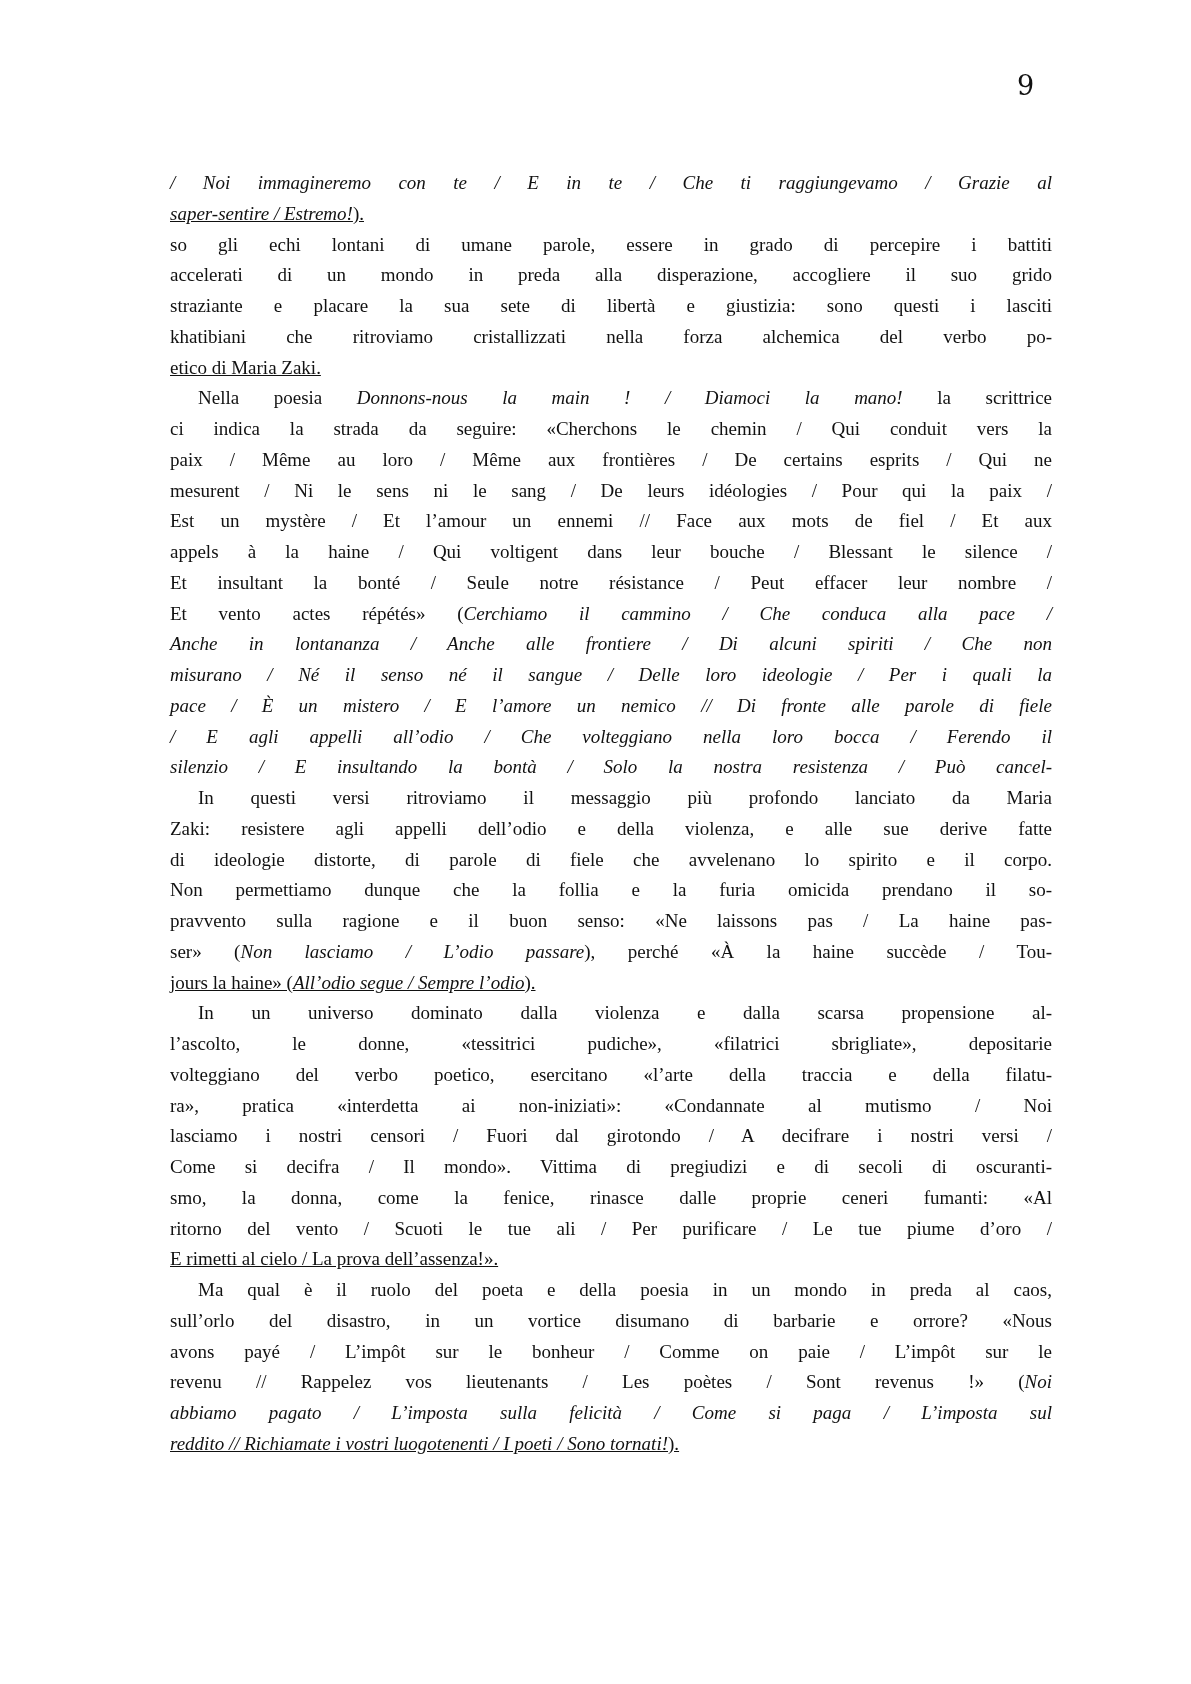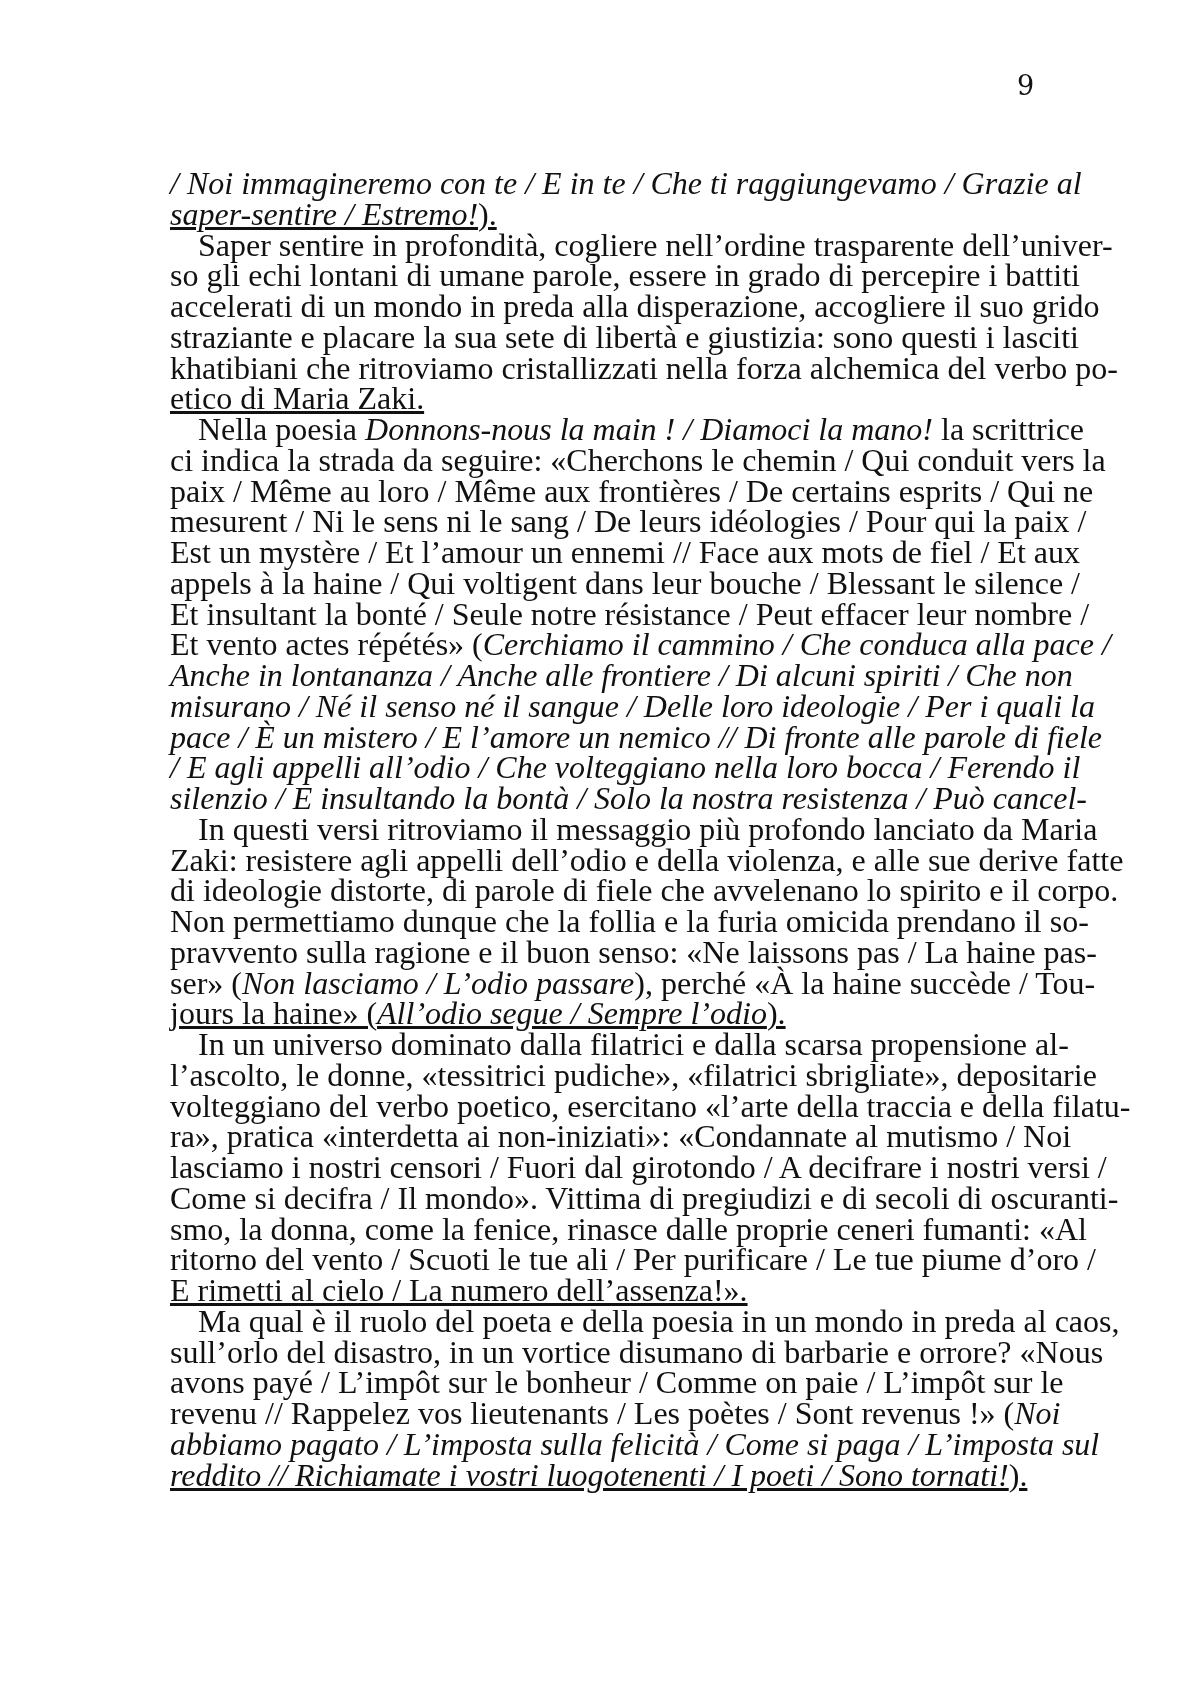--- a/index.html
+++ b/index.html
@@ -5,42 +5,41 @@
   html, body { margin: 0; padding: 0; background: #ffffff; }
   body { width: 1191px; height: 1684px; position: relative; overflow: hidden; }
   .page-number {
     position: absolute; left: 1017px; top: 70px;
     font-family: "DejaVu Serif", "Liberation Serif", serif;
     font-size: 27px; color: #111;
   }
   .text-body {
     position: absolute; left: 170px; top: 168px; width: 882px;
     font-family: "Liberation Serif", "DejaVu Serif", serif;
-    font-size: 32px; color: #111;
+    font-size: 19px; color: #111;
   }
   .line {
     display: block; height: 30.75px; line-height: 30.75px;
     text-align: justify; text-align-last: justify; white-space: nowrap;
   }
   .line.last { text-align-last: left; text-decoration: underline; }
   .line.indent { text-indent: 28px; }
   .i { font-style: italic; }
 </style>
 </head>
 <body>
 
 <div class="page-number">9</div>
 
 <div class="text-body" id="text-body">
     <div>
       <div class="line"><span class="i">/ Noi immagineremo con te / E in te / Che ti raggiungevamo / Grazie al</span></div>
       <div class="line last"><span class="i">saper-sentire / Estremo!</span><span class="">).</span></div>
     </div>
     <div>
-      <div class="line indent"><span class="">Saper sentire in profondità, cogliere nell’ordine trasparente dell’univer-</span></div>
       <div class="line"><span class="">so gli echi lontani di umane parole, essere in grado di percepire i battiti</span></div>
       <div class="line"><span class="">accelerati di un mondo in preda alla disperazione, accogliere il suo grido</span></div>
       <div class="line"><span class="">straziante e placare la sua sete di libertà e giustizia: sono questi i lasciti</span></div>
       <div class="line"><span class="">khatibiani che ritroviamo cristallizzati nella forza alchemica del verbo po-</span></div>
       <div class="line last"><span class="">etico di Maria Zaki.</span></div>
     </div>
     <div>
       <div class="line indent"><span class="">Nella poesia </span><span class="i">Donnons-nous la main ! / Diamoci la mano!</span><span class=""> la scrittrice</span></div>
       <div class="line"><span class="">ci indica la strada da seguire: «Cherchons le chemin / Qui conduit vers la</span></div>
       <div class="line"><span class="">paix / Même au loro / Même aux frontières / De certains esprits / Qui ne</span></div>
@@ -58,29 +57,29 @@
     <div>
       <div class="line indent"><span class="">In questi versi ritroviamo il messaggio più profondo lanciato da Maria</span></div>
       <div class="line"><span class="">Zaki: resistere agli appelli dell’odio e della violenza, e alle sue derive fatte</span></div>
       <div class="line"><span class="">di ideologie distorte, di parole di fiele che avvelenano lo spirito e il corpo.</span></div>
       <div class="line"><span class="">Non permettiamo dunque che la follia e la furia omicida prendano il so-</span></div>
       <div class="line"><span class="">pravvento sulla ragione e il buon senso: «Ne laissons pas / La haine pas-</span></div>
       <div class="line"><span class="">ser» (</span><span class="i">Non lasciamo / L’odio passare</span><span class="">), perché «À la haine succède / Tou-</span></div>
       <div class="line last"><span class="">jours la haine» (</span><span class="i">All’odio segue / Sempre l’odio</span><span class="">).</span></div>
     </div>
     <div>
-      <div class="line indent"><span class="">In un universo dominato dalla filatrici e dalla scarsa propensione al-</span></div>
+      <div class="line indent"><span class="">In un universo dominato dalla violenza e dalla scarsa propensione al-</span></div>
       <div class="line"><span class="">l’ascolto, le donne, «tessitrici pudiche», «filatrici sbrigliate», depositarie</span></div>
       <div class="line"><span class="">volteggiano del verbo poetico, esercitano «l’arte della traccia e della filatu-</span></div>
       <div class="line"><span class="">ra», pratica «interdetta ai non-iniziati»: «Condannate al mutismo / Noi</span></div>
       <div class="line"><span class="">lasciamo i nostri censori / Fuori dal girotondo / A decifrare i nostri versi /</span></div>
       <div class="line"><span class="">Come si decifra / Il mondo». Vittima di pregiudizi e di secoli di oscuranti-</span></div>
       <div class="line"><span class="">smo, la donna, come la fenice, rinasce dalle proprie ceneri fumanti: «Al</span></div>
       <div class="line"><span class="">ritorno del vento / Scuoti le tue ali / Per purificare / Le tue piume d’oro /</span></div>
-      <div class="line last"><span class="">E rimetti al cielo / La numero dell’assenza!».</span></div>
+      <div class="line last"><span class="">E rimetti al cielo / La prova dell’assenza!».</span></div>
     </div>
     <div>
       <div class="line indent"><span class="">Ma qual è il ruolo del poeta e della poesia in un mondo in preda al caos,</span></div>
       <div class="line"><span class="">sull’orlo del disastro, in un vortice disumano di barbarie e orrore? «Nous</span></div>
       <div class="line"><span class="">avons payé / L’impôt sur le bonheur / Comme on paie / L’impôt sur le</span></div>
       <div class="line"><span class="">revenu // Rappelez vos lieutenants / Les poètes / Sont revenus !» (</span><span class="i">Noi</span></div>
       <div class="line"><span class="i">abbiamo pagato / L’imposta sulla felicità / Come si paga / L’imposta sul</span></div>
       <div class="line last"><span class="i">reddito // Richiamate i vostri luogotenenti / I poeti / Sono tornati!</span><span class="">).</span></div>
     </div>
   </div>

